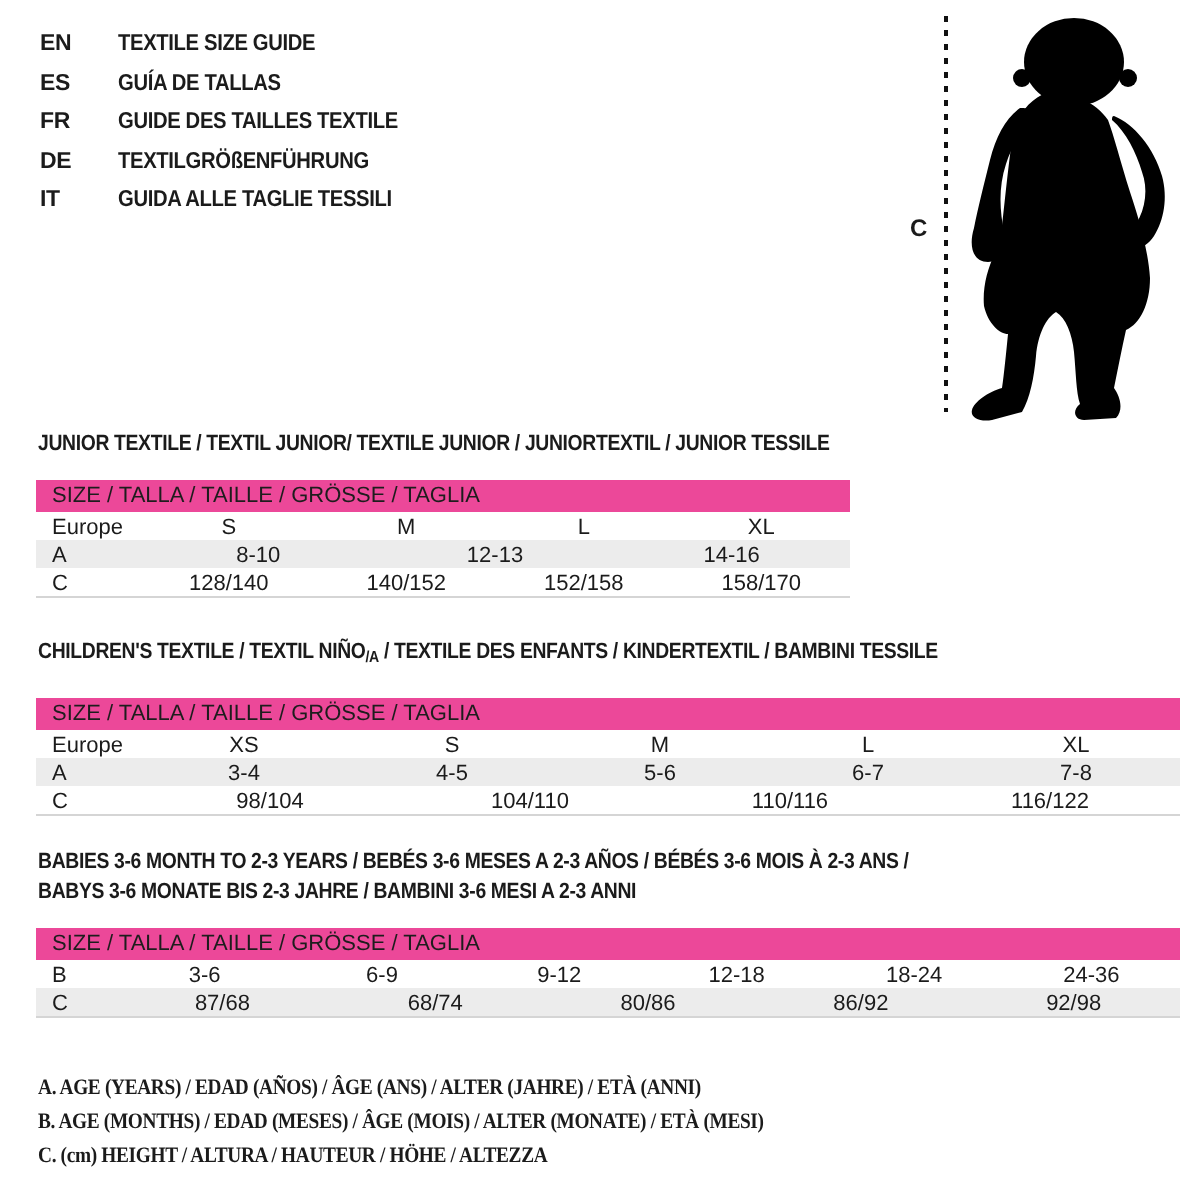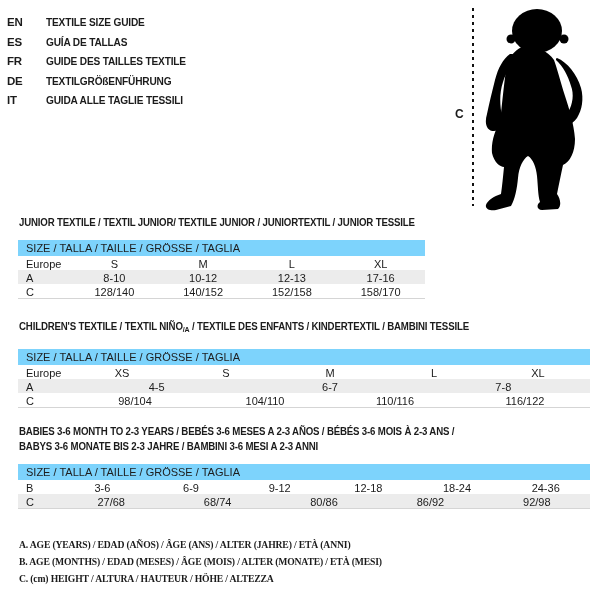--- a/index.html
+++ b/index.html
@@ -9,21 +9,21 @@
     color:#1b1b1b;
     position:relative; overflow:hidden;
     -webkit-font-smoothing:antialiased;
   }
   .abs { position:absolute; }
 
   
   .cond { transform:scaleX(0.88); transform-origin:0 50%; white-space:nowrap; }
 
   
-  #lang-list { left:7px; top:13px; }
+  #lang-list { left:20px; top:13px; }
   .lang-row { display:flex; height:19.5px; line-height:19.5px;
               font-weight:bold; font-size:11.5px; letter-spacing:-0.2px; }
   .lang-code { width:39px; flex:0 0 39px; }
 
   
   #baby-svg { left:478px; top:4px; }
   #dash-svg { left:471px; top:8px; }
   #c-label  { left:455px; top:107px; font-weight:bold; font-size:12px; }
 
   
@@ -31,21 +31,21 @@
   #sec1-heading { left:19px; top:216px; }
   #sec2-heading { left:19px; top:320px; }
   #sec3-heading { left:19px; top:424px; line-height:15px; }
   .sub { font-size:8px; vertical-align:-2px; }
 
   
   .size-table { position:absolute; font-size:11px; border-bottom:1px solid #d5d5d5; }
   #table-0 { left:18px; top:240px; width:407px; }
   #table-1 { left:18px; top:349px; width:572px; }
   #table-2 { left:18px; top:464px; width:572px; }
-  .size-bar { background:#7dd3fc; height:16px; line-height:16px;
+  .size-bar { background:#ec4899; height:16px; line-height:16px;
               padding-left:8px; color:#1d1d1d; font-size:11px; }
   .t-row { display:flex; height:14px; line-height:17px; }
   .t-row.shaded { background:#ececec; }
   .t-label { padding-left:8px; box-sizing:border-box; }
   .t-cell { flex:1; text-align:center; }
 
   
   #footnotes { left:19px; top:536px;font-family:Liberation Serif, serif; }
   .footnote { height:17.2px; line-height:17.2px; font-weight:bold;
               font-size:11px; letter-spacing:-0.2px; }
@@ -135,23 +135,22 @@
     <div class="t-row">
       <div class="t-label" style="width: 52px;">Europe</div>
       <div class="t-cell">S</div>
       <div class="t-cell">M</div>
       <div class="t-cell">L</div>
       <div class="t-cell">XL</div>
     </div>
     <div class="t-row shaded">
       <div class="t-label" style="width: 52px;">A</div>
       <div class="t-cell">8-10</div>
-      <div class="t-cell">10-12</div>
       <div class="t-cell">12-13</div>
-      <div class="t-cell">17-16</div>
+      <div class="t-cell">14-16</div>
     </div>
     <div class="t-row">
       <div class="t-label" style="width: 52px;">C</div>
       <div class="t-cell">128/140</div>
       <div class="t-cell">140/152</div>
       <div class="t-cell">152/158</div>
       <div class="t-cell">158/170</div>
     </div>
   </div>
 
@@ -163,21 +162,23 @@
     <div class="t-row">
       <div class="t-label" style="width: 52px;">Europe</div>
       <div class="t-cell">XS</div>
       <div class="t-cell">S</div>
       <div class="t-cell">M</div>
       <div class="t-cell">L</div>
       <div class="t-cell">XL</div>
     </div>
     <div class="t-row shaded">
       <div class="t-label" style="width: 52px;">A</div>
+      <div class="t-cell">3-4</div>
       <div class="t-cell">4-5</div>
+      <div class="t-cell">5-6</div>
       <div class="t-cell">6-7</div>
       <div class="t-cell">7-8</div>
     </div>
     <div class="t-row">
       <div class="t-label" style="width: 52px;">C</div>
       <div class="t-cell">98/104</div>
       <div class="t-cell">104/110</div>
       <div class="t-cell">110/116</div>
       <div class="t-cell">116/122</div>
     </div>
@@ -193,21 +194,21 @@
       <div class="t-label" style="width: 40px;">B</div>
       <div class="t-cell">3-6</div>
       <div class="t-cell">6-9</div>
       <div class="t-cell">9-12</div>
       <div class="t-cell">12-18</div>
       <div class="t-cell">18-24</div>
       <div class="t-cell">24-36</div>
     </div>
     <div class="t-row shaded">
       <div class="t-label" style="width: 40px;">C</div>
-      <div class="t-cell">27/68</div>
+      <div class="t-cell">87/68</div>
       <div class="t-cell">68/74</div>
       <div class="t-cell">80/86</div>
       <div class="t-cell">86/92</div>
       <div class="t-cell">92/98</div>
     </div>
   </div>
 
 <div id="footnotes" class="abs">
     <div class="footnote cond">A. AGE (YEARS) / EDAD (AÑOS) / ÂGE (ANS) / ALTER (JAHRE) / ETÀ (ANNI)</div>
     <div class="footnote cond">B. AGE (MONTHS) / EDAD (MESES) / ÂGE (MOIS) / ALTER (MONATE) / ETÀ (MESI)</div>

